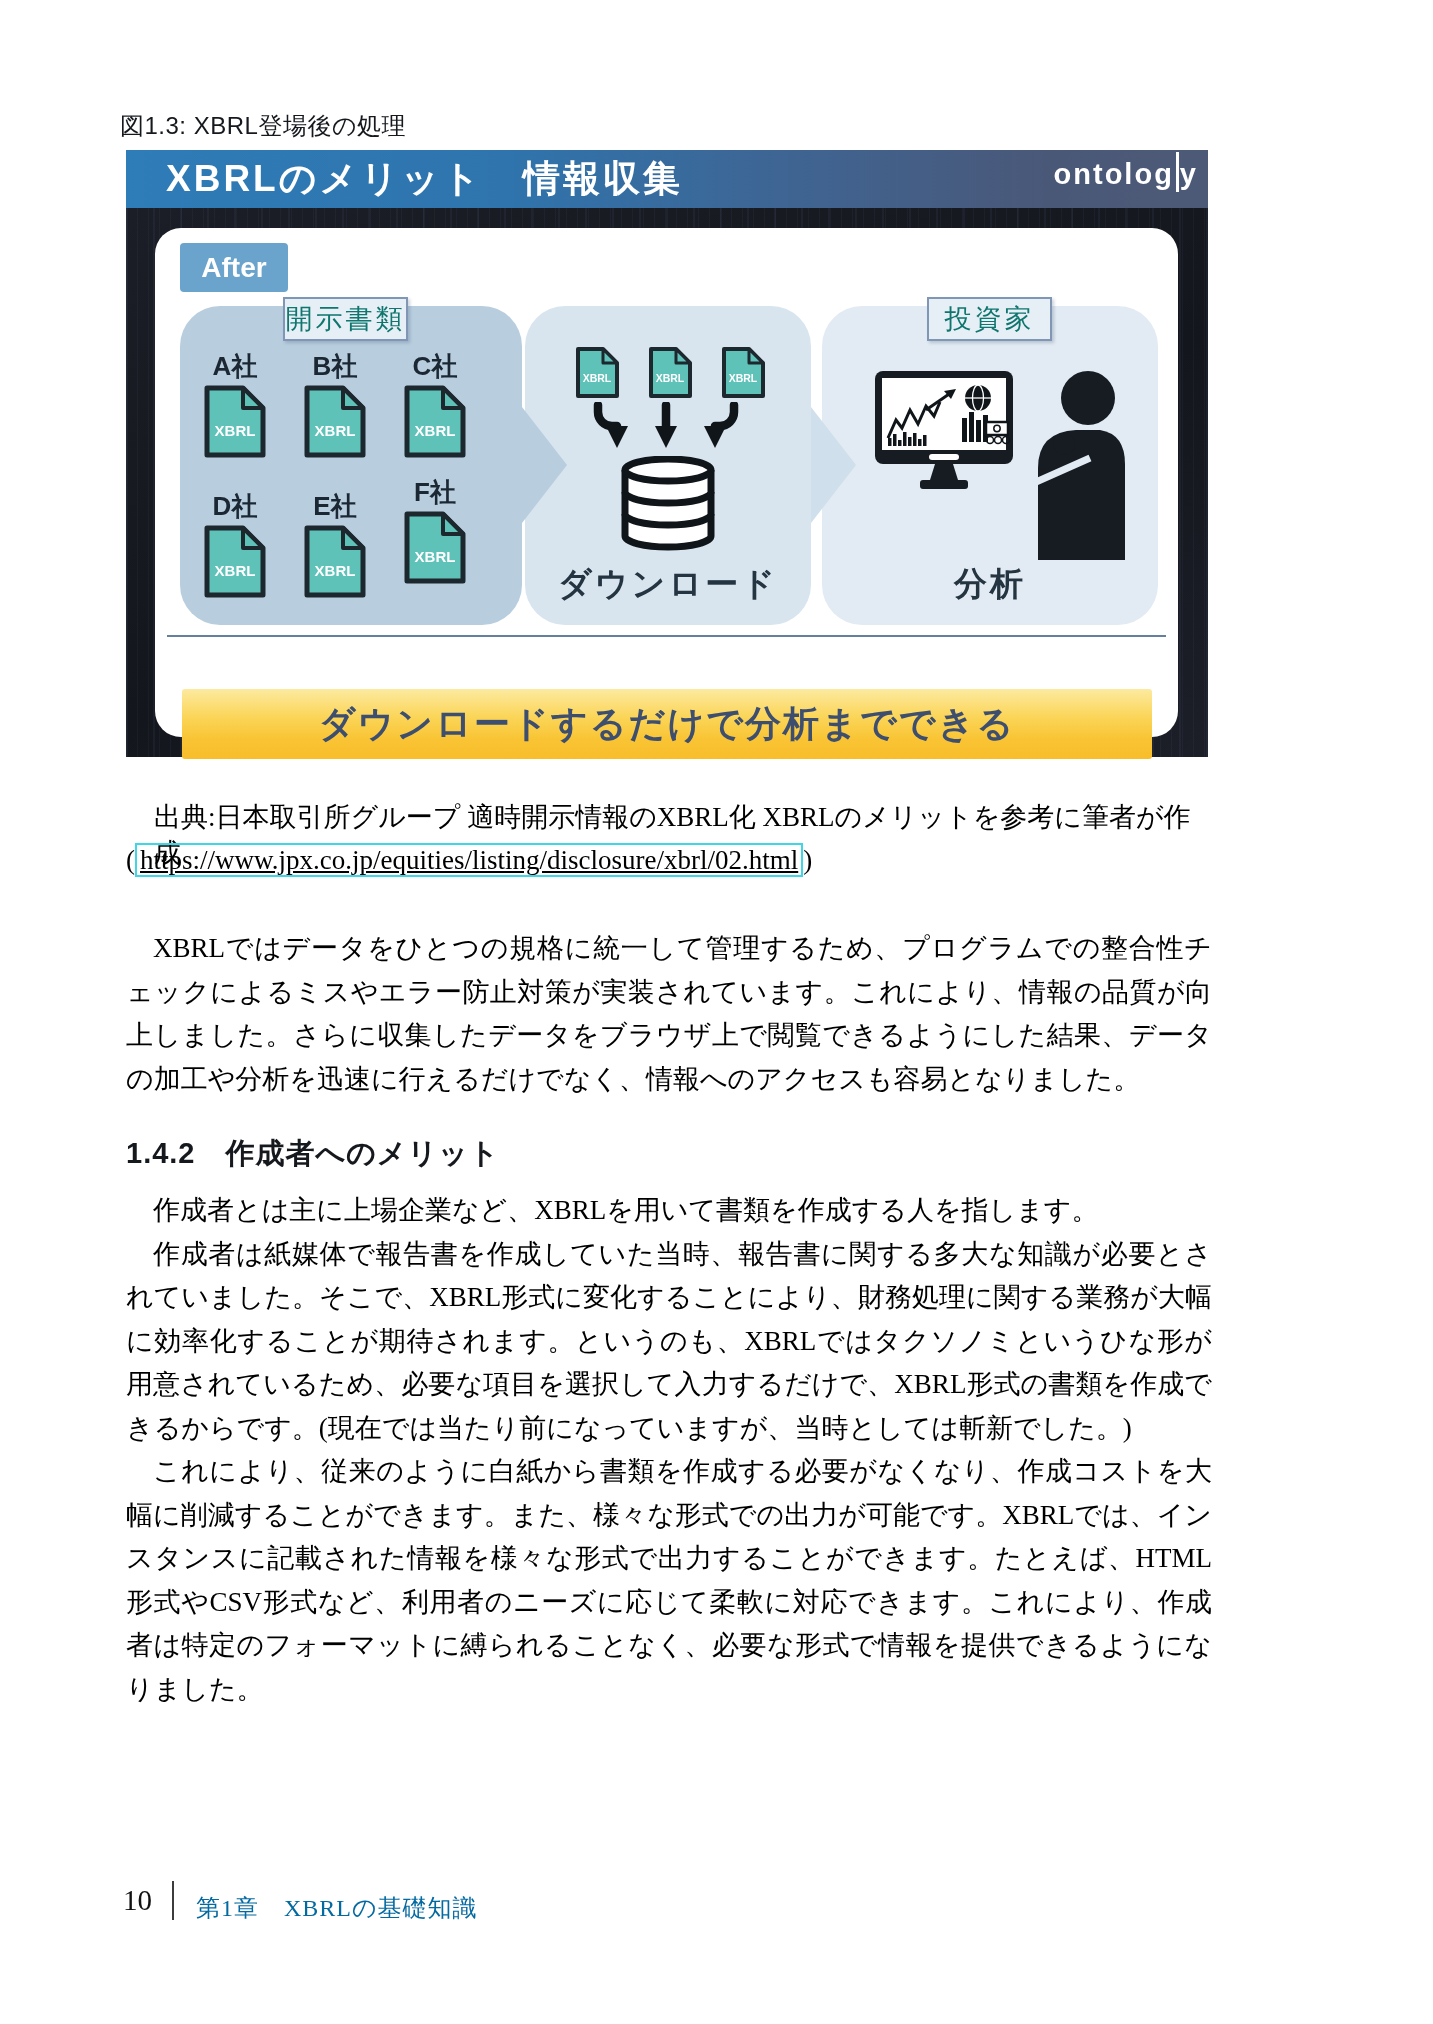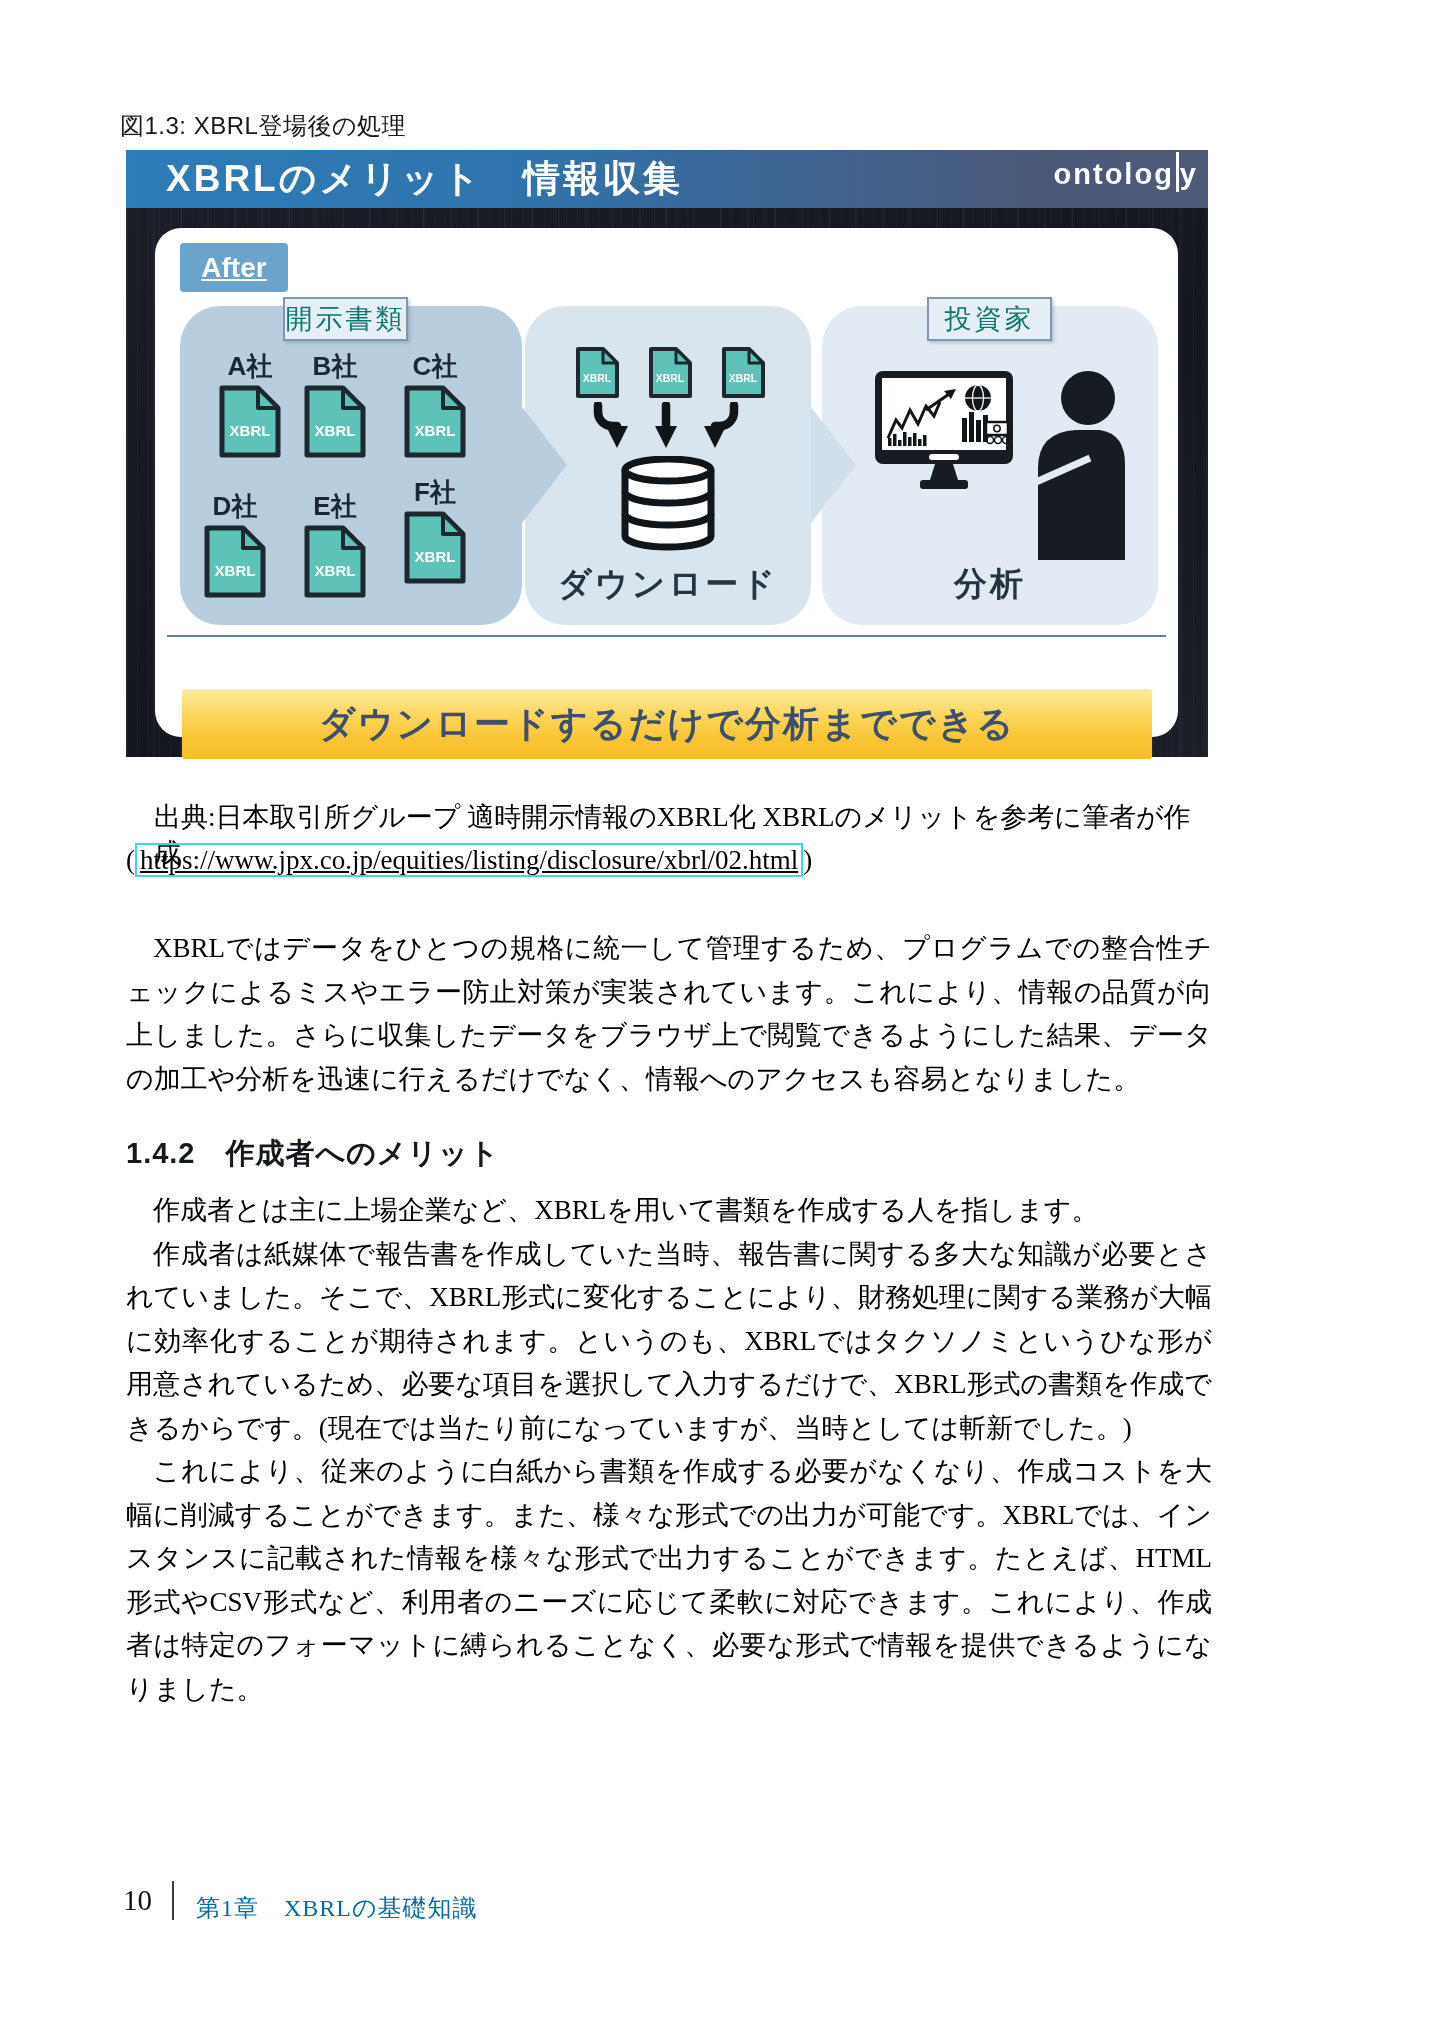--- a/index.html
+++ b/index.html
@@ -40,21 +40,21 @@
       repeating-linear-gradient(90deg, rgba(140,160,200,0.05) 0 1px, transparent 1px 11px),
       linear-gradient(160deg,#1b1e26 0%,#14161d 55%,#1c1f28 100%);
   }
   .white-panel {
     position:absolute; left:29px; top:20px; width:1023px; height:509px;
     background:#ffffff; border-radius:26px;
   }
   .after-badge {
     position:absolute; left:25px; top:15px; width:108px; height:49px;
     background:#6aa3cc; border-radius:4px; color:#ffffff;
-    font-size:28px; font-weight:bold; display:flex; align-items:center; justify-content:center;text-decoration:underline;
+    font-size:28px; font-weight:bold; display:flex; align-items:center; justify-content:center;
   }
   .dg-panel { position:absolute; top:78px; height:319px; border-radius:40px; z-index:1; }
   .panel-left  { left:25px;  width:342px; background:#b8cede; }
   .panel-mid   { left:370px; width:286px; background:#d8e5ef; }
   .panel-right { left:667px; width:336px; background:#e2ebf3; }
   .chev {
     position:absolute; top:179px; width:0; height:0; z-index:2;
     border-top:58px solid transparent; border-bottom:58px solid transparent;
   }
   .chev-left { left:367px; border-left:45px solid #b8cede; }
@@ -133,21 +133,21 @@
       <span class="fig-title">XBRLのメリット　情報収集</span>
       <span class="logo"><span>ontolog</span><span class="logo-bar"></span><span>y</span></span>
     </div>
 
     <div class="fig-dark">
       <div class="white-panel">
 
         <div class="after-badge">After</div>
 
         <div class="dg-panel panel-left">
-          <div class="doc-group" style="left:38px; top:45px;">
+          <div class="doc-group" style="left:23px; top:45px;">
             <div class="doc-label">A社</div>
             <svg width="64" height="75" viewBox="0 0 64 75">
               <path d="M4,4 H40 L60,24 V71 H4 Z" fill="#5ec2b9" stroke="#1d272e" stroke-width="5" stroke-linejoin="round"></path>
               <path d="M40,4 L40,24 L60,24 Z" fill="#5ec2b9" stroke="#1d272e" stroke-width="4" stroke-linejoin="round"></path>
               <text x="32" y="52" text-anchor="middle" font-size="15" font-weight="bold" fill="#ffffff">XBRL</text>
             </svg>
           </div>
           <div class="doc-group" style="left:123px; top:45px;">
             <div class="doc-label">B社</div>
             <svg width="64" height="75" viewBox="0 0 64 75">

